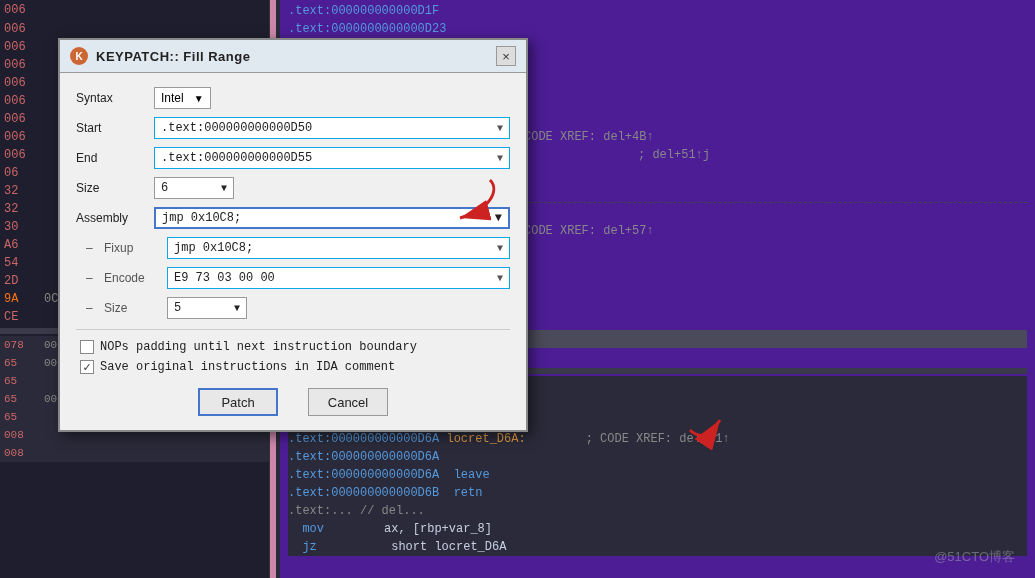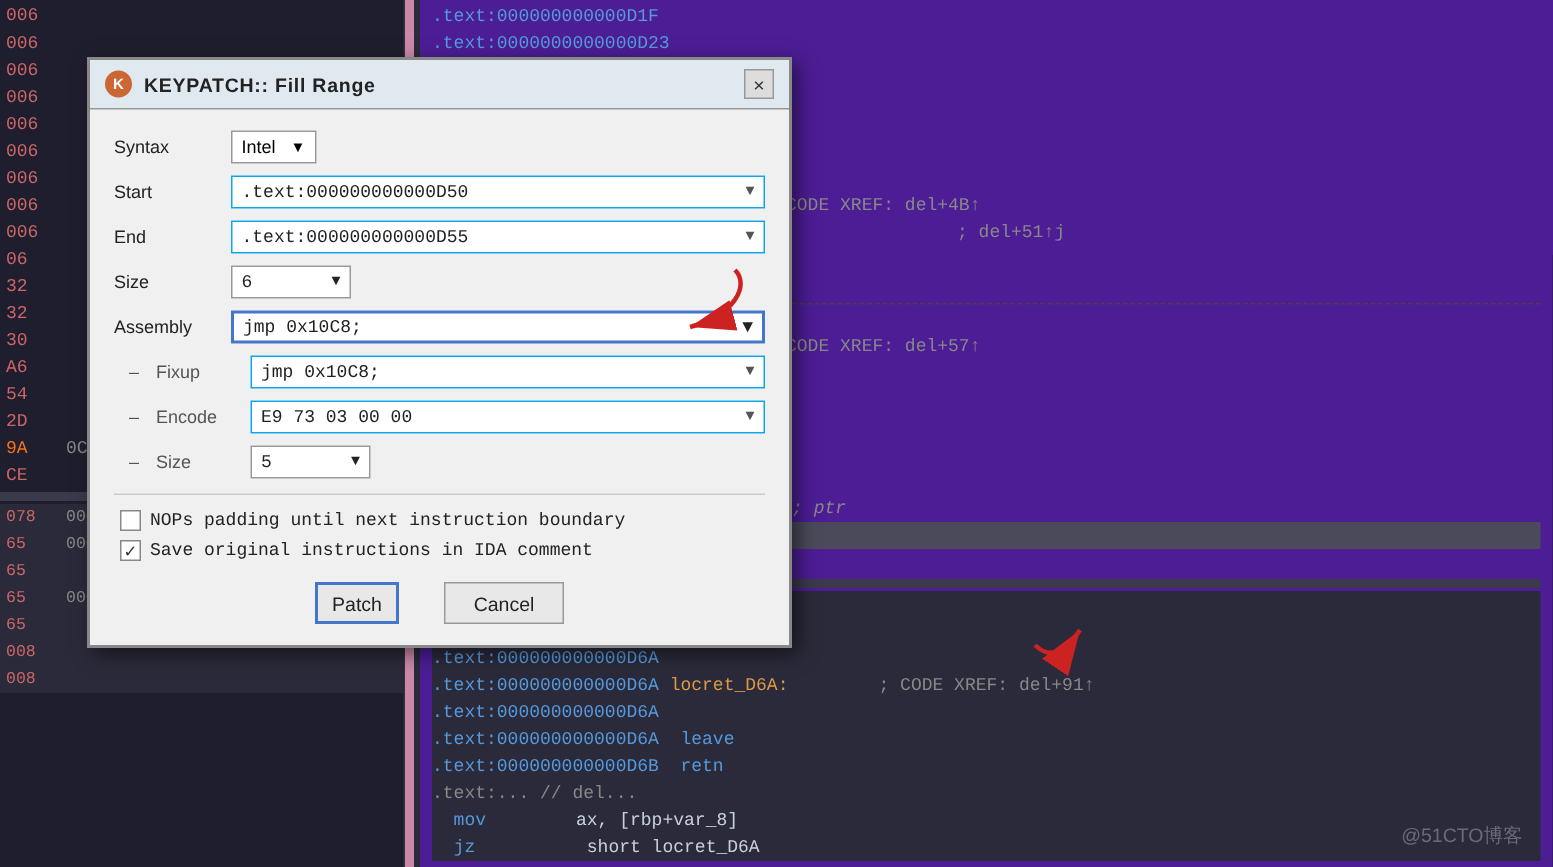--- a/index.html
+++ b/index.html
@@ -244,21 +244,21 @@
     }
 
     .button-row {
       display: flex;
       justify-content: center;
       gap: 30px;
       padding: 8px 0 4px;
     }
 
     .btn-patch {
-      width: 56px;
+      width: 80px;
       height: 28px;
       background: #e8e8e8;
       border: 2px solid #4477cc;
       cursor: pointer;
       font-size: 13px;
       font-family: 'Segoe UI', Arial, sans-serif;
       color: #222;
       display: flex;
       align-items: center;
       justify-content: center;
@@ -465,25 +465,20 @@
       <span class="operand">&nbsp;&nbsp;&nbsp;&nbsp;&nbsp;rdx, ds:0[rax*8]</span>
     </div>
     <div class="rcode-line">
       <span class="instr">lea</span>
       <span class="operand">&nbsp;&nbsp;&nbsp;&nbsp;&nbsp;rax, heap</span>
     </div>
     <div class="rcode-line">
       <span class="instr">mov</span>
       <span class="operand">&nbsp;&nbsp;&nbsp;&nbsp;&nbsp;rax, [rdx+rax]</span>
     </div>
-    <div class="rcode-line">
-      <span class="instr">mov</span>
-      <span class="operand">&nbsp;&nbsp;&nbsp;&nbsp;&nbsp;rdi, rax</span>
-      <span class="comment">&nbsp;&nbsp;&nbsp;&nbsp;&nbsp;&nbsp;&nbsp;&nbsp;&nbsp;&nbsp;&nbsp; ; ptr</span>
-    </div>
     <div class="rcode-line highlighted-row">
       <span class="instr" style="color:#44aacc">call</span>
       <span class="operand" style="color:#44aacc">&nbsp;&nbsp;&nbsp;&nbsp;free</span>
     </div>
     <div class="rcode-line">
       <span class="instr">nop</span>
     </div>
     <div style="height:6px; background:#3a3a4a; margin:2px 0;"></div>
     <div class="rcode-line" style="background:#2a2a3a;">
       <span style="color:#5599dd">.text:000000000000D65</span>

